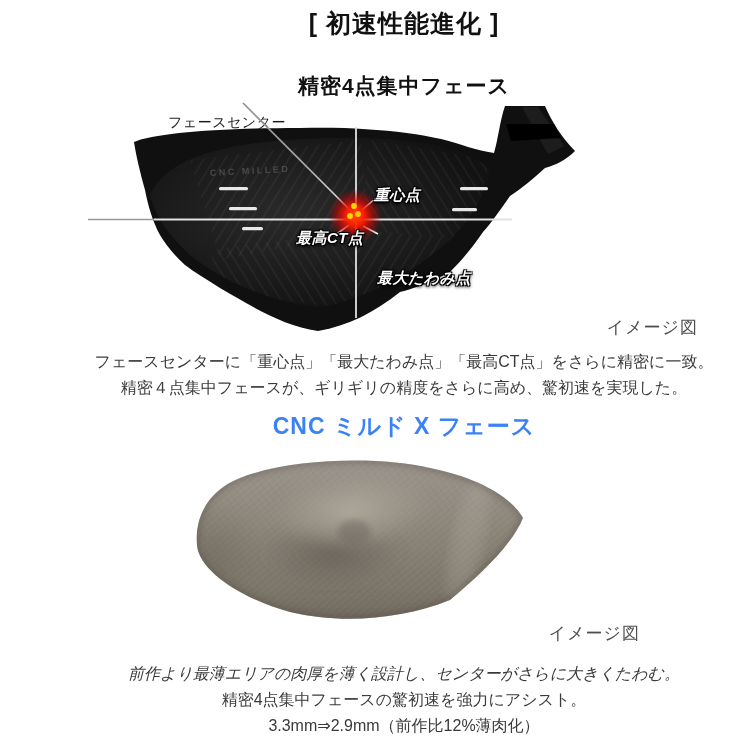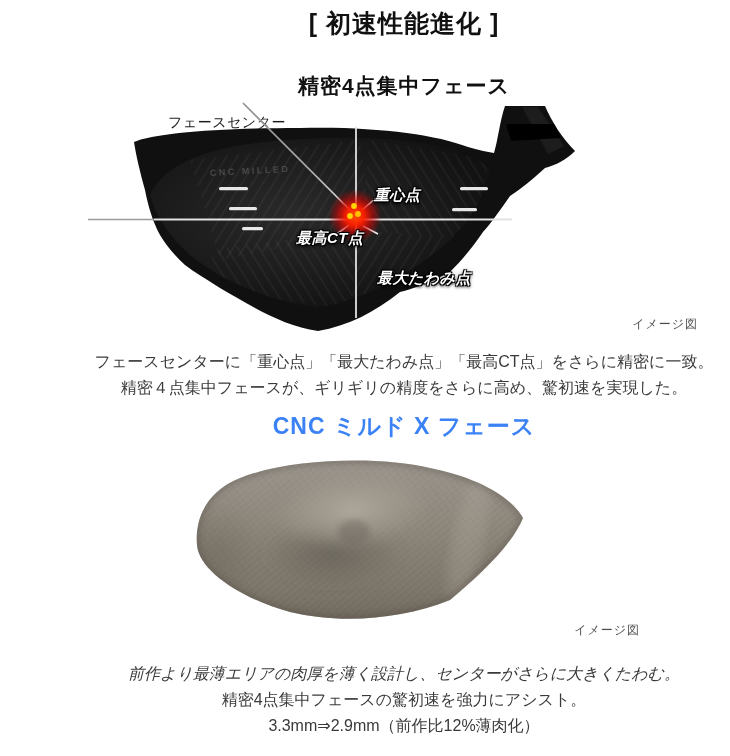--- a/index.html
+++ b/index.html
@@ -7,21 +7,21 @@
     position:relative;width:730px;height:756px;background:#fff;
     font-family:"Liberation Sans","DejaVu Sans",sans-serif;overflow:hidden;
   }
   .abs{position:absolute;}
   .center-text{left:0;width:730px;text-align:center;padding-left:39px;}
   .h1{font-size:25px;font-weight:bold;color:#111;letter-spacing:1px;}
   .h2{font-size:21px;font-weight:bold;color:#111;letter-spacing:1px;}
   .h3{font-size:23px;font-weight:bold;color:#3b82f6;letter-spacing:1px;}
   .body-line{font-size:16px;color:#3a3a3a;line-height:26px;}
   .pointer-label{font-size:14px;color:#1a1a1a;letter-spacing:0.5px;margin-top:28px;}
-  .caption{font-size:12px;color:#4d4d4d;letter-spacing:1px;}
+  .caption{font-size:17px;color:#4d4d4d;letter-spacing:1px;}
   .photo-label{
     font-size:15px;font-weight:bold;color:#fff;letter-spacing:0.5px;white-space:nowrap;
     text-shadow:-1px -1px 0 #000,1px -1px 0 #000,-1px 1px 0 #000,1px 1px 0 #000,
                  0 2px 3px rgba(0,0,0,.9),0 0 4px rgba(0,0,0,.8);
     font-style:italic;
   }
   svg{display:block;}
 </style>
 </head>
 <body>

